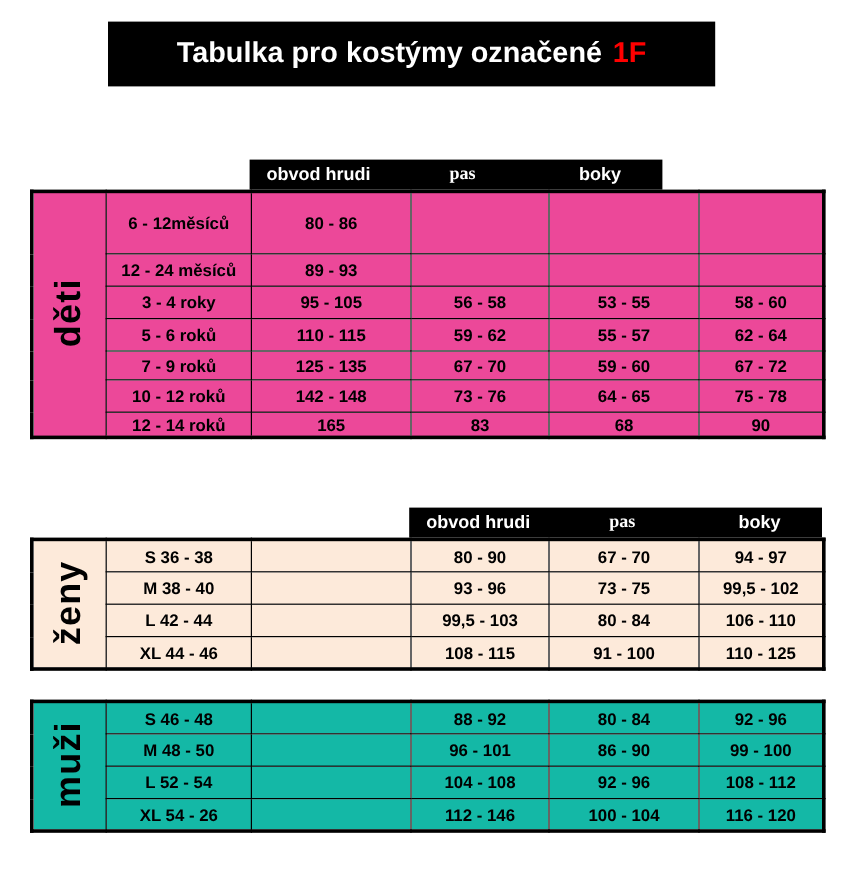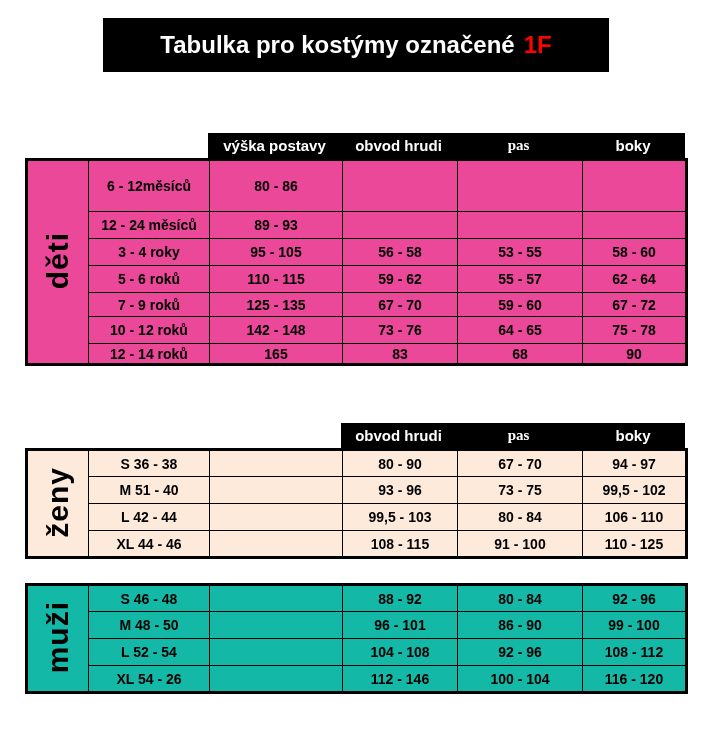--- a/index.html
+++ b/index.html
@@ -8,21 +8,21 @@
     width:723px; height:738px;
     background:#ffffff;
     font-family:"Liberation Sans", sans-serif;
     font-weight:bold;
     color:#000000;
     overflow:hidden;
   }
 
   
   .title-bar {
-    position:absolute; left:103px; top:18px;
+    position:absolute; left:90px; top:18px;
     width:506px; height:54px;
     background:#000000; color:#ffffff;
     display:flex; align-items:center; justify-content:center;
     font-size:24px; white-space:nowrap;
   }
   .title-bar span + span { margin-left:9px; }
   .title-highlight { color:#ff0000; }
 
   
   .col-header-row {
@@ -83,21 +83,20 @@
 <body>
 
 <div id="canvas">
 
   <div class="title-bar">
     <span>Tabulka pro kostýmy označené</span>
     <span class="title-highlight">1F</span>
   </div>
 
   <div class="col-header-row deti-headers">
-    <div class="col-header-cell hw-height">výška postavy</div>
     <div class="col-header-cell hw-chest">obvod hrudi</div>
     <div class="col-header-cell hw-waist">pas</div>
     <div class="col-header-cell hw-hips">boky</div>
   </div>
 
   <table class="size-table deti-table bg-deti">
     <colgroup>
       <col style="width:62px">
         <col style="width:121px">
         <col style="width:133px">
@@ -177,21 +176,21 @@
     <tbody>
         <tr>
       <td class="group-cell" rowspan="4"><span class="group-label">ženy</span></td>
       <td>S 36 - 38</td>
       <td></td>
       <td>80 - 90</td>
       <td>67 - 70</td>
       <td>94 - 97</td>
     </tr>
     <tr>
-      <td>M 51 - 40</td>
+      <td>M 38 - 40</td>
       <td></td>
       <td>93 - 96</td>
       <td>73 - 75</td>
       <td>99,5 - 102</td>
     </tr>
     <tr>
       <td>L 42 - 44</td>
       <td></td>
       <td>99,5 - 103</td>
       <td>80 - 84</td>

